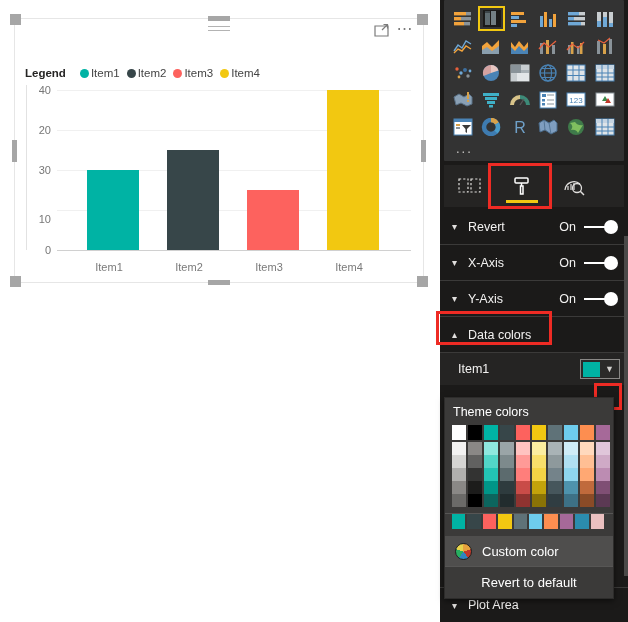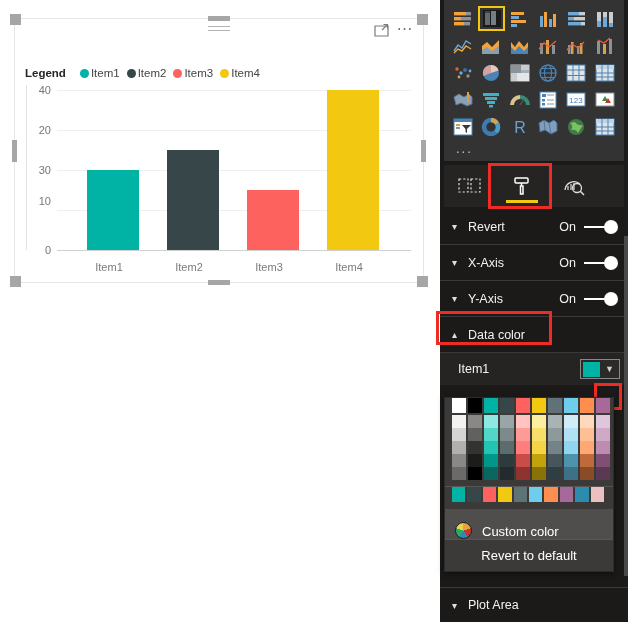--- a/index.html
+++ b/index.html
@@ -165,21 +165,21 @@
   .swatch-col:last-child{margin-right:0;}
   .sw{width:14px;height:13px;display:block;cursor:pointer;}
   .sw.top{height:15px;margin-bottom:2px;}
   .picker-div{height:1px;background:#575655;margin:0 0 0 0;}
   .recent-row{display:flex;padding:0 7px 7px 7px;}
   .recent-row .sw{margin-right:2px;height:15px;}
   .picker-item{
     height:30px;display:flex;align-items:center;padding-left:10px;
     font-size:13px;color:#ffffff;cursor:pointer;box-sizing:border-box;
   }
-  .picker-item.hover{background:#4f4e4d;align-items:flex-end;}
+  .picker-item.hover{background:#4f4e4d;}
   #custom-wheel{
     width:17px;height:17px;border-radius:50%;margin-right:10px;
     background:
       conic-gradient(#e8a33d 0deg 72deg,#c0392b 72deg 144deg,#2e86c1 144deg 216deg,
                      #27ae60 216deg 288deg,#e8d44d 288deg 360deg);
     border:1px solid #20201f;box-sizing:border-box;flex:0 0 auto;
   }
   #revert-row{justify-content:center;padding-left:0;height:32px;border-top:1px solid #575655;}
   #plot-area-row{
     position:absolute;left:0;right:0;top:587px;height:35px;
@@ -237,21 +237,21 @@
 
       <div class="gridline" style="top:5px"></div>
       <div class="gridline" style="top:45px"></div>
       <div class="gridline" style="top:85px"></div>
       <div class="gridline" style="top:125px"></div>
       <div class="axisline" style="top:165px"></div>
 
       <div class="y-label" style="top:5px">40</div>
       <div class="y-label" style="top:45px">20</div>
       <div class="y-label" style="top:85px">30</div>
-      <div class="y-label" style="top:116px">10</div>
+      <div class="y-label" style="top:134px">10</div>
       <div class="y-label" style="top:165px">0</div>
 
       <div class="bar" style="left: 62px; width: 52px; height: 80px; background: rgb(0, 179, 164);"></div>
       <div class="bar" style="left: 142px; width: 52px; height: 100px; background: rgb(55, 70, 73);"></div>
       <div class="bar" style="left: 222px; width: 52px; height: 60px; background: rgb(253, 98, 94);"></div>
       <div class="bar" style="left: 302px; width: 52px; height: 160px; background: rgb(242, 200, 17);"></div>
 
       <div class="x-label" style="left:84px">Item1</div>
       <div class="x-label" style="left:164px">Item2</div>
       <div class="x-label" style="left:244px">Item3</div>
@@ -587,21 +587,21 @@
       <span class="fmt-name">Y-Axis</span>
       <span class="fmt-state">On</span>
       <span class="toggle">
           <span class="track"></span>
           <span class="knob"></span>
         </span>
     </div>
 
     <div class="fmt-row">
       <span class="fmt-chev">▴</span>
-      <span class="fmt-name">Data color</span>
+      <span class="fmt-name">Data colors</span>
     </div>
 
     <div id="item-row">
       <span class="item-name">Item1</span>
       <span id="color-button">
         <span id="color-swatch" style="background:#00b3a4"></span>
         <span id="color-caret">▼</span>
       </span>
     </div>
 
@@ -609,20 +609,21 @@
   </div>
 
   <div id="caret-highlight"></div>
 
   <div id="plot-area-row">
     <span class="fmt-chev">▾</span>
     <span class="fmt-name">Plot Area</span>
   </div>
 
   <div id="picker">
+    <div class="picker-head">Theme colors</div>
     <div class="swatch-grid" id="theme-grid">
         <div class="swatch-col">
           <span class="sw top" style="background: rgb(255, 255, 255);"></span>
           <span class="sw" style="background: rgb(243, 242, 241);"></span>
           <span class="sw" style="background: rgb(214, 213, 211);"></span>
           <span class="sw" style="background: rgb(177, 176, 174);"></span>
           <span class="sw" style="background: rgb(138, 136, 134);"></span>
           <span class="sw" style="background: rgb(107, 106, 104);"></span>
         </div>
         <div class="swatch-col">

